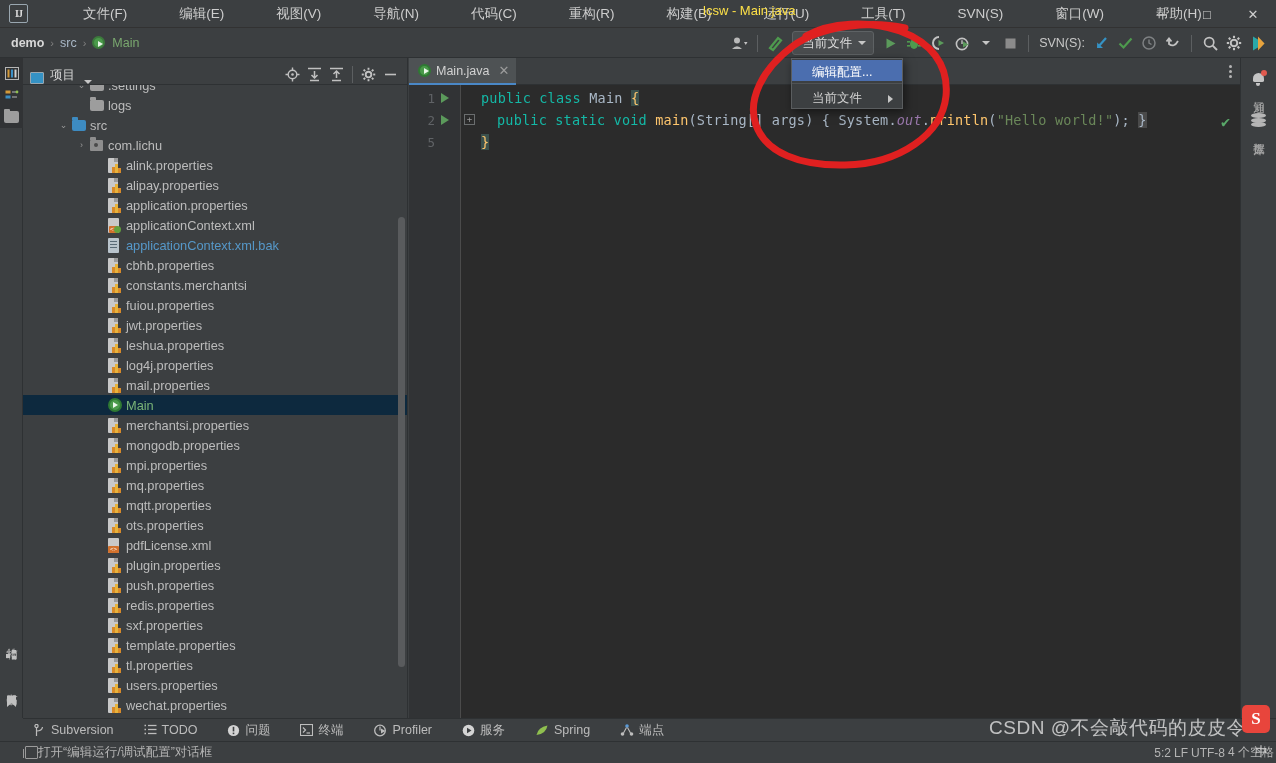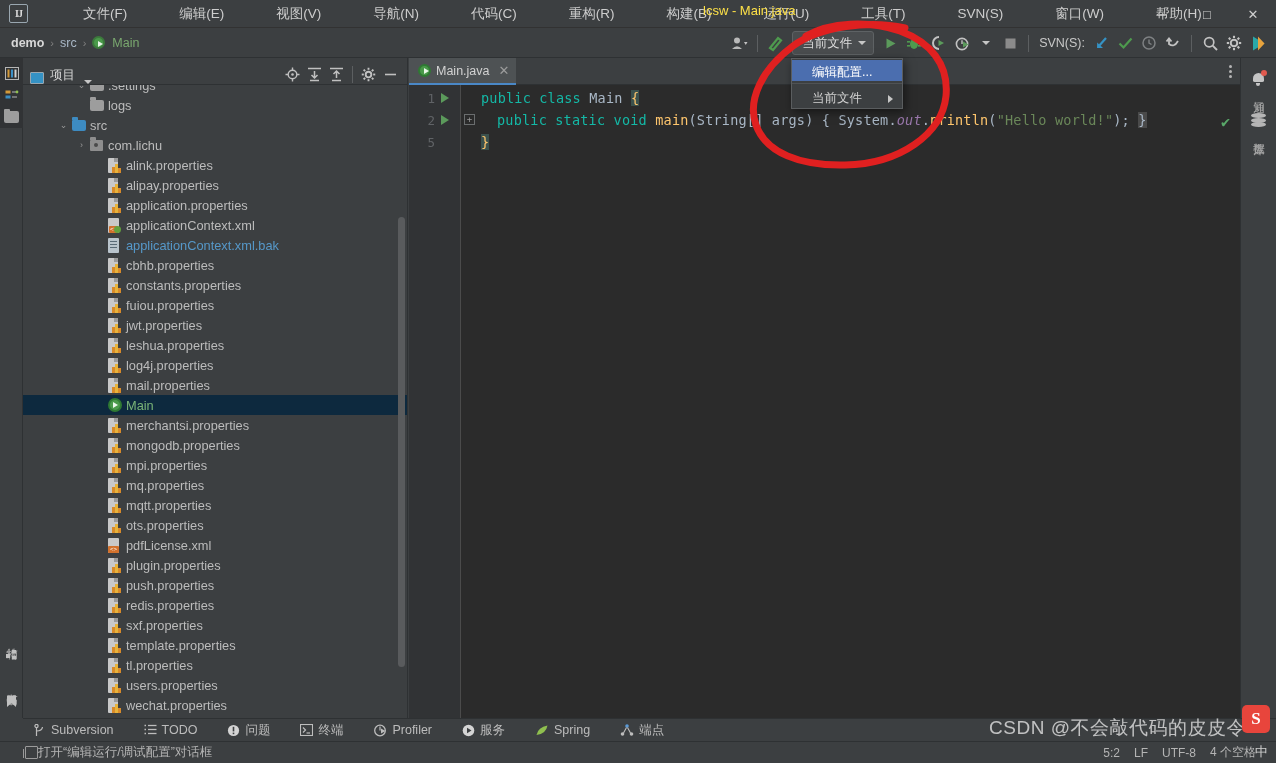--- a/index.html
+++ b/index.html
@@ -244,21 +244,21 @@
   }
   .tw-item { display: flex; align-items: center; gap: 5px; padding: 0 11px; height: 23px; font-size: 12.5px; color: #bcbcbc; cursor: default; }
 
   .statusbar {
     position: absolute; left: 0; bottom: 0; width: 1276px; height: 22px;
     background: #3c3f41; display: flex; align-items: center; border-top: 1px solid #2e3133;
   }
   .sb-text { font-size: 12.5px; color: #b4b4b4; }
   .sb-ico { width: 13px; height: 13px; border: 1px solid #9b9b9b; border-radius: 1px; margin-left: 25px; position:relative;}
   .sb-ico::before { content:''; position:absolute; left:-3px; top:2px; width:2px; height:9px; border-left:1px solid #9b9b9b;}
-  .sb-right { margin-left: auto; display: flex; align-items: center; gap: 14px; padding-right: 20px;
+  .sb-right { margin-left: auto; display: flex; align-items: center; gap: 3px; padding-right: 2px;
               font-size: 12px; color: #b4b4b4; }
 
   
   .watermark {
     position: absolute; right: 30px; bottom: 22px;
     font-size: 19px; color: rgba(226,226,226,0.80); white-space: nowrap;
     pointer-events: none; letter-spacing: 0.5px;
   }
   .sogou {
     position: absolute; right: 6px; bottom: 30px; width: 28px; height: 28px;
@@ -642,21 +642,21 @@
           <span class="twist"></span>
           <span class="ticon">
             <span class="prop-ico">
               <span class="sheet"></span>
               <span class="fold"></span>
               <span class="b1"></span>
               <span class="b2"></span>
               <span class="b3"></span>
             </span>
           </span>
-          <span class="tlabel ">constants.properties</span>
+          <span class="tlabel ">constants.merchantsi</span>
         </div>
         <div class="trow">
           <span class="tindent" style="width:64px"></span>
           <span class="twist"></span>
           <span class="ticon">
             <span class="prop-ico">
               <span class="sheet"></span>
               <span class="fold"></span>
               <span class="b1"></span>
               <span class="b2"></span>

